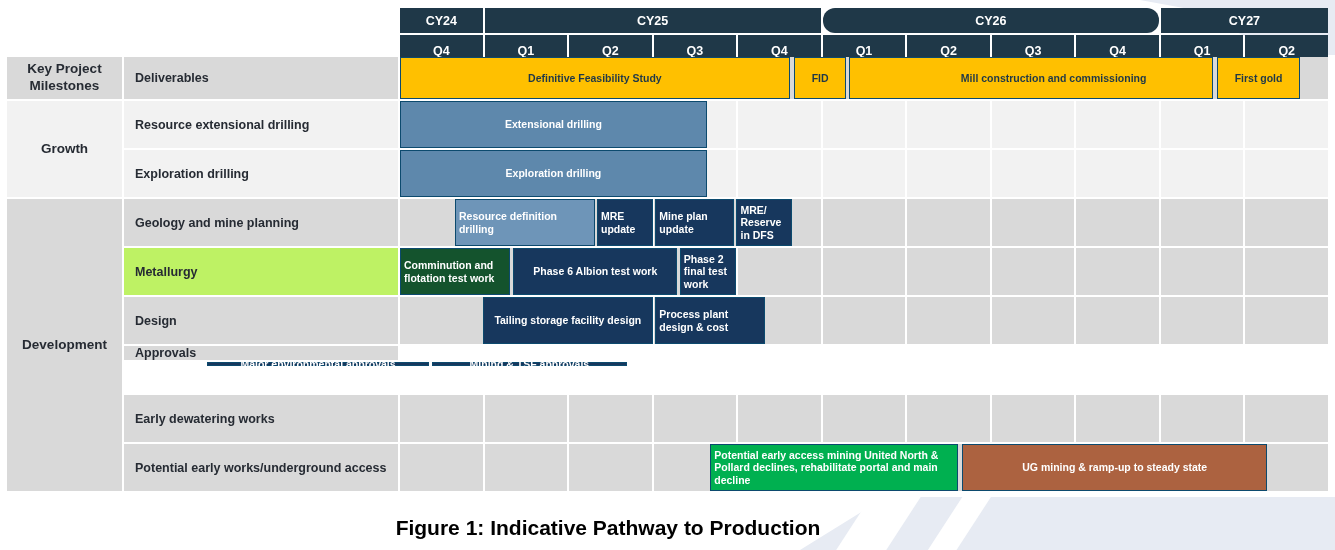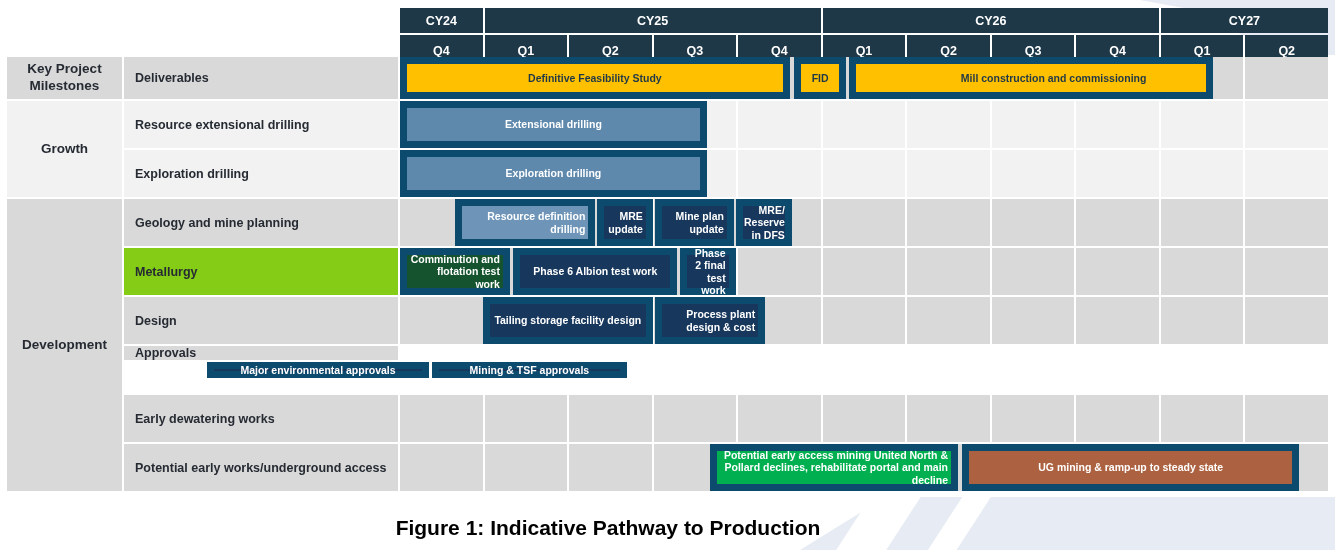--- a/index.html
+++ b/index.html
@@ -27,39 +27,39 @@
   .group-label{width:115px;flex:none;display:flex;align-items:center;justify-content:center;
                text-align:center;font-weight:bold;font-size:13.5px;color:#262b33;
                padding:0 4px;box-sizing:border-box;line-height:1.25;}
   .rows{display:flex;flex-direction:column;gap:2px;flex:1;}
   .row{display:flex;gap:2px;}
   .row-label{width:274px;flex:none;display:flex;align-items:center;font-weight:bold;
              font-size:12.5px;color:#262b33;padding-left:11px;box-sizing:border-box;}
   .track{position:relative;width:930px;flex:none;}
   .qcell{position:absolute;top:0;bottom:0;z-index:1;}
   .bar{position:absolute;top:0;bottom:0;z-index:2;display:flex;align-items:center;
-       justify-content:center;text-align:right;font-weight:bold;font-size:10.5px;
-       line-height:1.18;box-sizing:border-box;padding:1px 3px;border:7px solid #0c4a6e;}
+       justify-content:center;text-align:left;font-weight:bold;font-size:10.5px;
+       line-height:1.18;box-sizing:border-box;padding:1px 3px;border:1px solid #0c4a6e;}
   .caption{position:absolute;top:516px;left:608px;transform:translateX(-50%);
            font-size:21px;font-weight:bold;color:#000;white-space:nowrap;z-index:2;}
 </style>
 </head>
 <body>
 
 <div class="page">
   <div class="wm wm-top"></div>
   <div class="wm wm-bottom"></div>
   <div class="wm-stripe s1"></div>
   <div class="wm-stripe s2"></div>
 
   <div>
     <div class="hrow" id="years">
         <div class="hcell" style="left: 0px; width: 82.5455px; background: rgb(31, 56, 72);">CY24</div>
         <div class="hcell" style="left: 84.5455px; width: 336.182px; background: rgb(31, 56, 72);">CY25</div>
-        <div class="hcell" style="left: 422.727px; width: 336.182px; background: rgb(31, 56, 72);">CY26</div>
+        <div class="hcell" style="left: 422.727px; width: 336.182px; background: rgb(31, 56, 72); border-radius: 12px;">CY26</div>
         <div class="hcell" style="left: 760.909px; width: 167.091px; background: rgb(31, 56, 72);">CY27</div>
       </div>
     <div class="hrow" id="quarters">
         <div class="hcell" style="left: 0px; width: 82.5455px; background: rgb(31, 56, 72);">Q4</div>
         <div class="hcell" style="left: 84.5455px; width: 82.5455px; background: rgb(31, 56, 72);">Q1</div>
         <div class="hcell" style="left: 169.091px; width: 82.5455px; background: rgb(31, 56, 72);">Q2</div>
         <div class="hcell" style="left: 253.636px; width: 82.5455px; background: rgb(31, 56, 72);">Q3</div>
         <div class="hcell" style="left: 338.182px; width: 82.5455px; background: rgb(31, 56, 72);">Q4</div>
         <div class="hcell" style="left: 422.727px; width: 82.5455px; background: rgb(31, 56, 72);">Q1</div>
         <div class="hcell" style="left: 507.273px; width: 82.5455px; background: rgb(31, 56, 72);">Q2</div>
@@ -82,20 +82,21 @@
                 <div class="qcell" style="left: 338.182px; width: 82.5455px; background: rgb(217, 217, 217);"></div>
                 <div class="qcell" style="left: 422.727px; width: 82.5455px; background: rgb(217, 217, 217);"></div>
                 <div class="qcell" style="left: 507.273px; width: 82.5455px; background: rgb(217, 217, 217);"></div>
                 <div class="qcell" style="left: 591.818px; width: 82.5455px; background: rgb(217, 217, 217);"></div>
                 <div class="qcell" style="left: 676.364px; width: 82.5455px; background: rgb(217, 217, 217);"></div>
                 <div class="qcell" style="left: 760.909px; width: 82.5455px; background: rgb(217, 217, 217);"></div>
                 <div class="qcell" style="left: 845.455px; width: 82.5455px; background: rgb(217, 217, 217);"></div>
                 <div class="bar" style="left: 0px; width: 389.755px; background: rgb(255, 192, 0); color: rgb(31, 56, 72);">Definitive Feasibility Study</div>
                 <div class="bar" style="left: 393.982px; width: 52.4182px; background: rgb(255, 192, 0); color: rgb(31, 56, 72);">FID</div>
                 <div class="bar" style="left: 448.936px; width: 364.391px; background: rgb(255, 192, 0); color: rgb(31, 56, 72); padding-left: 48px;">Mill construction and commissioning</div>
+                <div class="bar" style="left: 816.709px; width: 83.7px; background: rgb(255, 192, 0); color: rgb(31, 56, 72);">First gold</div>
               </div>
             </div>
           </div>
         </div>
         <div class="group">
           <div class="group-label" style="background: rgb(242, 242, 242);">Growth</div>
           <div class="rows">
             <div class="row" style="height: 47px;">
               <div class="row-label" style="background: rgb(242, 242, 242);">Resource extensional drilling</div>
               <div class="track">
@@ -149,21 +150,21 @@
                 <div class="qcell" style="left: 676.364px; width: 82.5455px; background: rgb(217, 217, 217);"></div>
                 <div class="qcell" style="left: 760.909px; width: 82.5455px; background: rgb(217, 217, 217);"></div>
                 <div class="qcell" style="left: 845.455px; width: 82.5455px; background: rgb(217, 217, 217);"></div>
                 <div class="bar" style="left: 54.9545px; width: 140.345px; background: rgb(110, 149, 184); color: rgb(255, 255, 255);">Resource definition drilling</div>
                 <div class="bar" style="left: 196.991px; width: 55.8px; background: rgb(23, 55, 93); color: rgb(255, 255, 255);">MRE update</div>
                 <div class="bar" style="left: 255.327px; width: 78.6273px; background: rgb(23, 55, 93); color: rgb(255, 255, 255);">Mine plan update</div>
                 <div class="bar" style="left: 336.491px; width: 55.8px; background: rgb(23, 55, 93); color: rgb(255, 255, 255);">MRE/ Reserve in DFS</div>
               </div>
             </div>
             <div class="row" style="height: 47px;">
-              <div class="row-label" style="background: #84cc16;">Metallurgy</div>
+              <div class="row-label" style="background: #bef264;">Metallurgy</div>
               <div class="track">
                 <div class="qcell" style="left: 0px; width: 82.5455px; background: rgb(217, 217, 217);"></div>
                 <div class="qcell" style="left: 84.5455px; width: 82.5455px; background: rgb(217, 217, 217);"></div>
                 <div class="qcell" style="left: 169.091px; width: 82.5455px; background: rgb(217, 217, 217);"></div>
                 <div class="qcell" style="left: 253.636px; width: 82.5455px; background: rgb(217, 217, 217);"></div>
                 <div class="qcell" style="left: 338.182px; width: 82.5455px; background: rgb(217, 217, 217);"></div>
                 <div class="qcell" style="left: 422.727px; width: 82.5455px; background: rgb(217, 217, 217);"></div>
                 <div class="qcell" style="left: 507.273px; width: 82.5455px; background: rgb(217, 217, 217);"></div>
                 <div class="qcell" style="left: 591.818px; width: 82.5455px; background: rgb(217, 217, 217);"></div>
                 <div class="qcell" style="left: 676.364px; width: 82.5455px; background: rgb(217, 217, 217);"></div>
@@ -234,21 +235,21 @@
                 <div class="qcell" style="left: 169.091px; width: 82.5455px; background: rgb(217, 217, 217);"></div>
                 <div class="qcell" style="left: 253.636px; width: 82.5455px; background: rgb(217, 217, 217);"></div>
                 <div class="qcell" style="left: 338.182px; width: 82.5455px; background: rgb(217, 217, 217);"></div>
                 <div class="qcell" style="left: 422.727px; width: 82.5455px; background: rgb(217, 217, 217);"></div>
                 <div class="qcell" style="left: 507.273px; width: 82.5455px; background: rgb(217, 217, 217);"></div>
                 <div class="qcell" style="left: 591.818px; width: 82.5455px; background: rgb(217, 217, 217);"></div>
                 <div class="qcell" style="left: 676.364px; width: 82.5455px; background: rgb(217, 217, 217);"></div>
                 <div class="qcell" style="left: 760.909px; width: 82.5455px; background: rgb(217, 217, 217);"></div>
                 <div class="qcell" style="left: 845.455px; width: 82.5455px; background: rgb(217, 217, 217);"></div>
                 <div class="bar" style="left: 310.282px; width: 247.718px; background: rgb(0, 176, 80); color: rgb(255, 255, 255);">Potential early access mining United North &amp; Pollard declines, rehabilitate portal and main decline</div>
-                <div class="bar" style="left: 562.227px; width: 337px; background: rgb(172, 98, 64); color: rgb(255, 255, 255);">UG mining &amp; ramp-up to steady state</div>
+                <div class="bar" style="left: 562.227px; width: 305px; background: rgb(172, 98, 64); color: rgb(255, 255, 255);">UG mining &amp; ramp-up to steady state</div>
               </div>
             </div>
           </div>
         </div>
       </div>
   </div>
 
   <div class="caption">Figure 1: Indicative Pathway to Production</div>
 </div>
 

